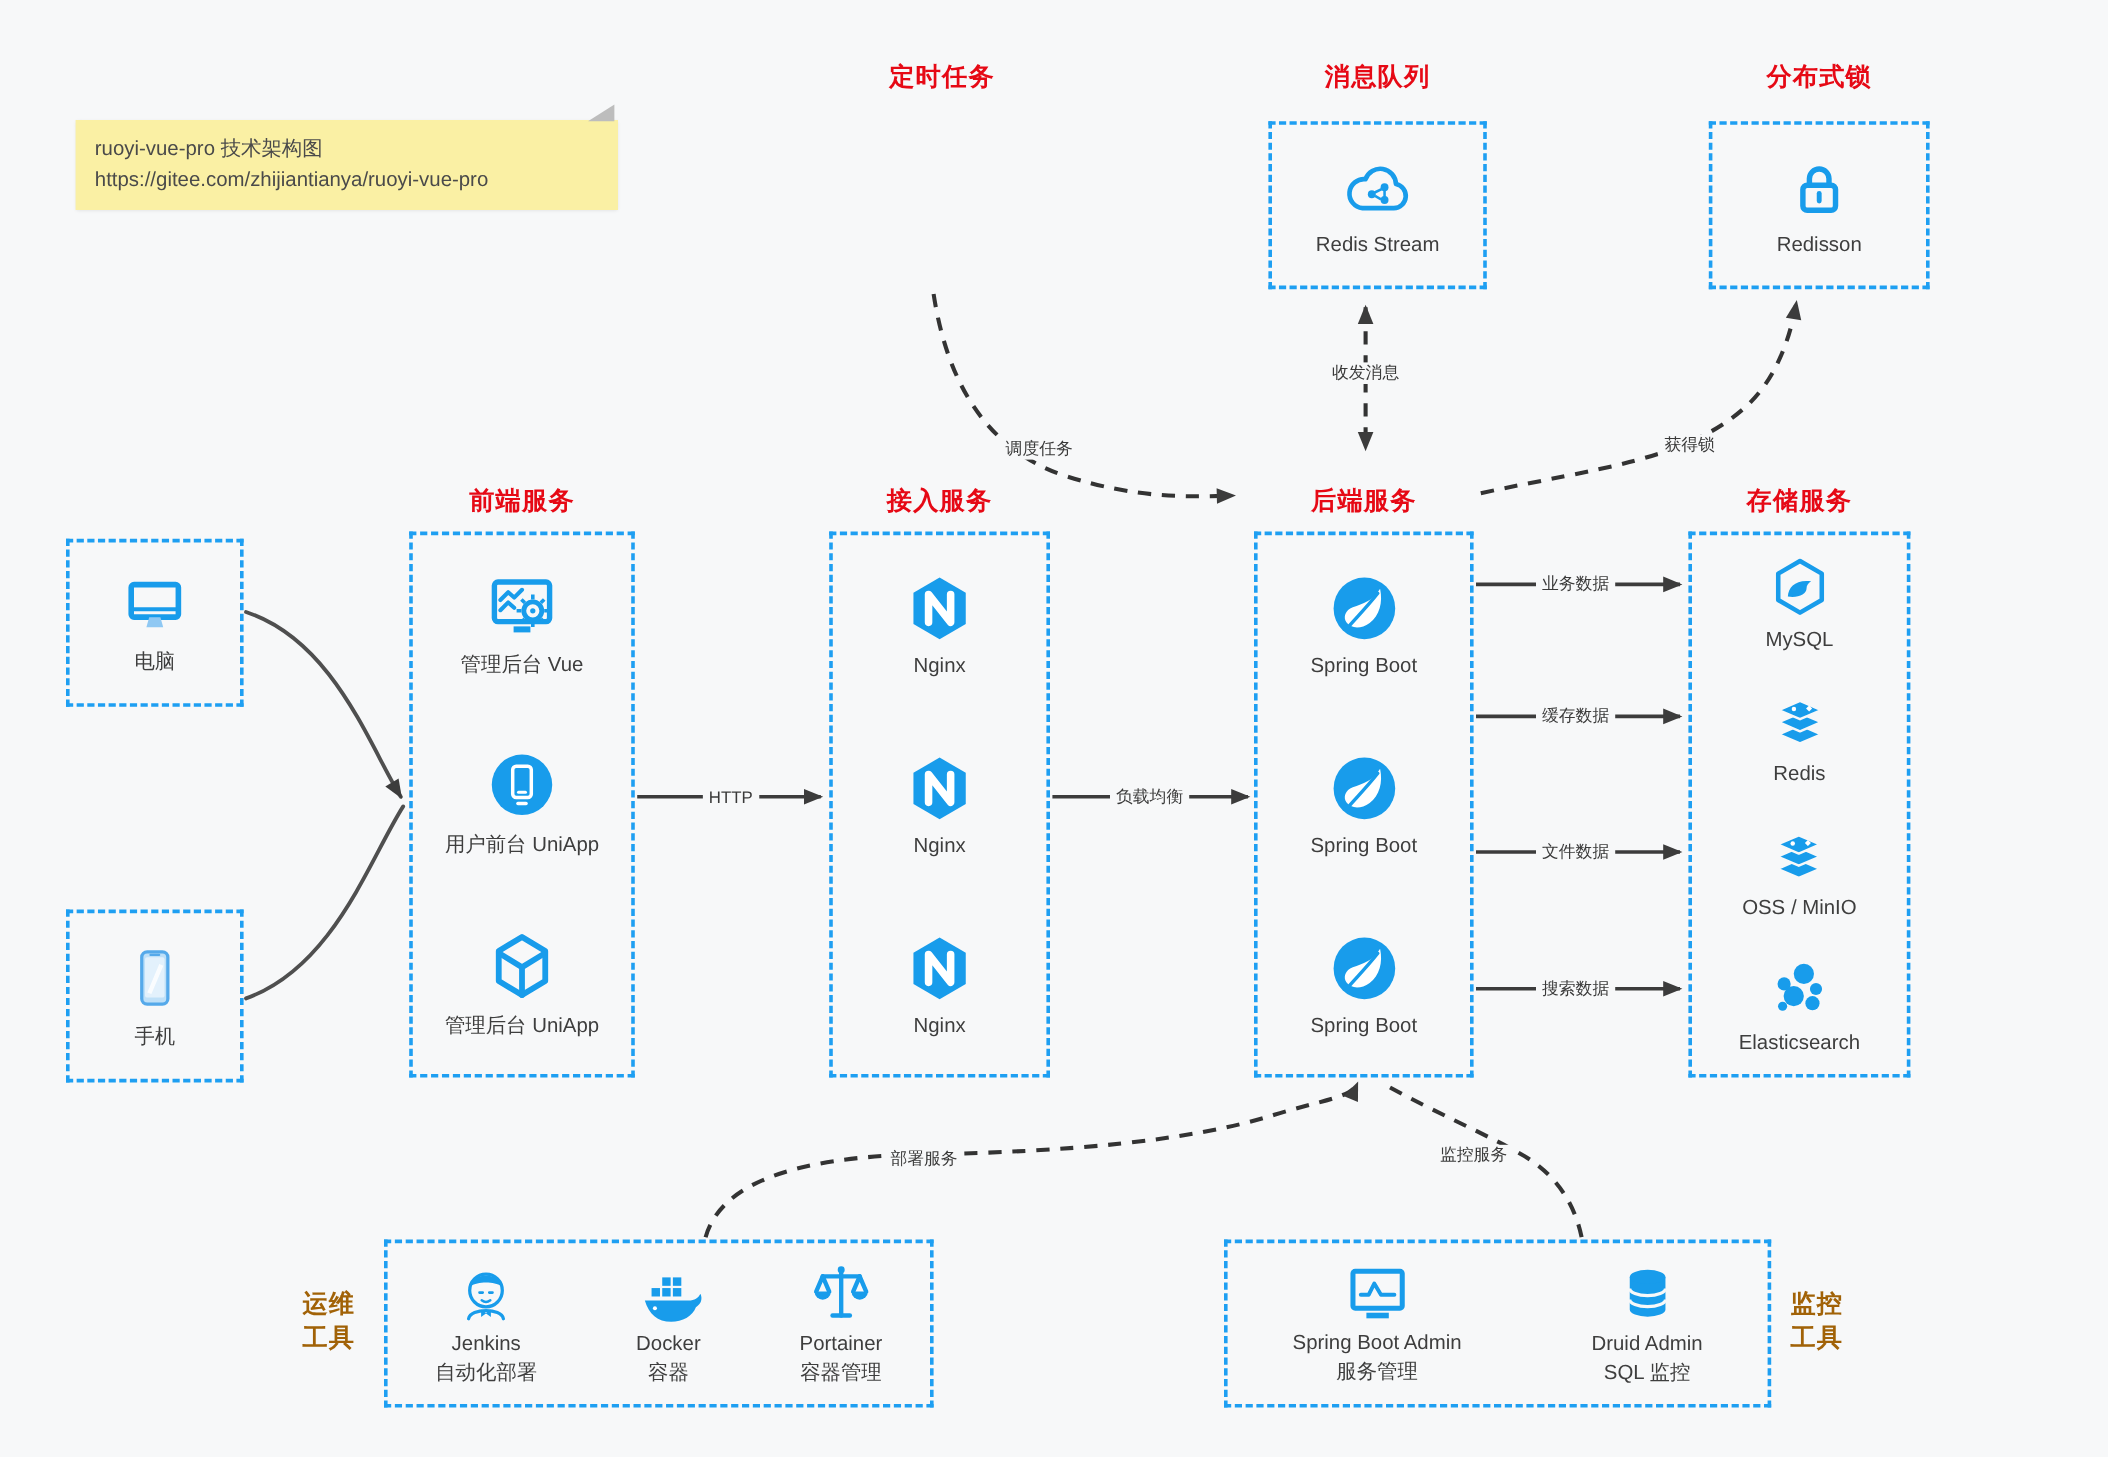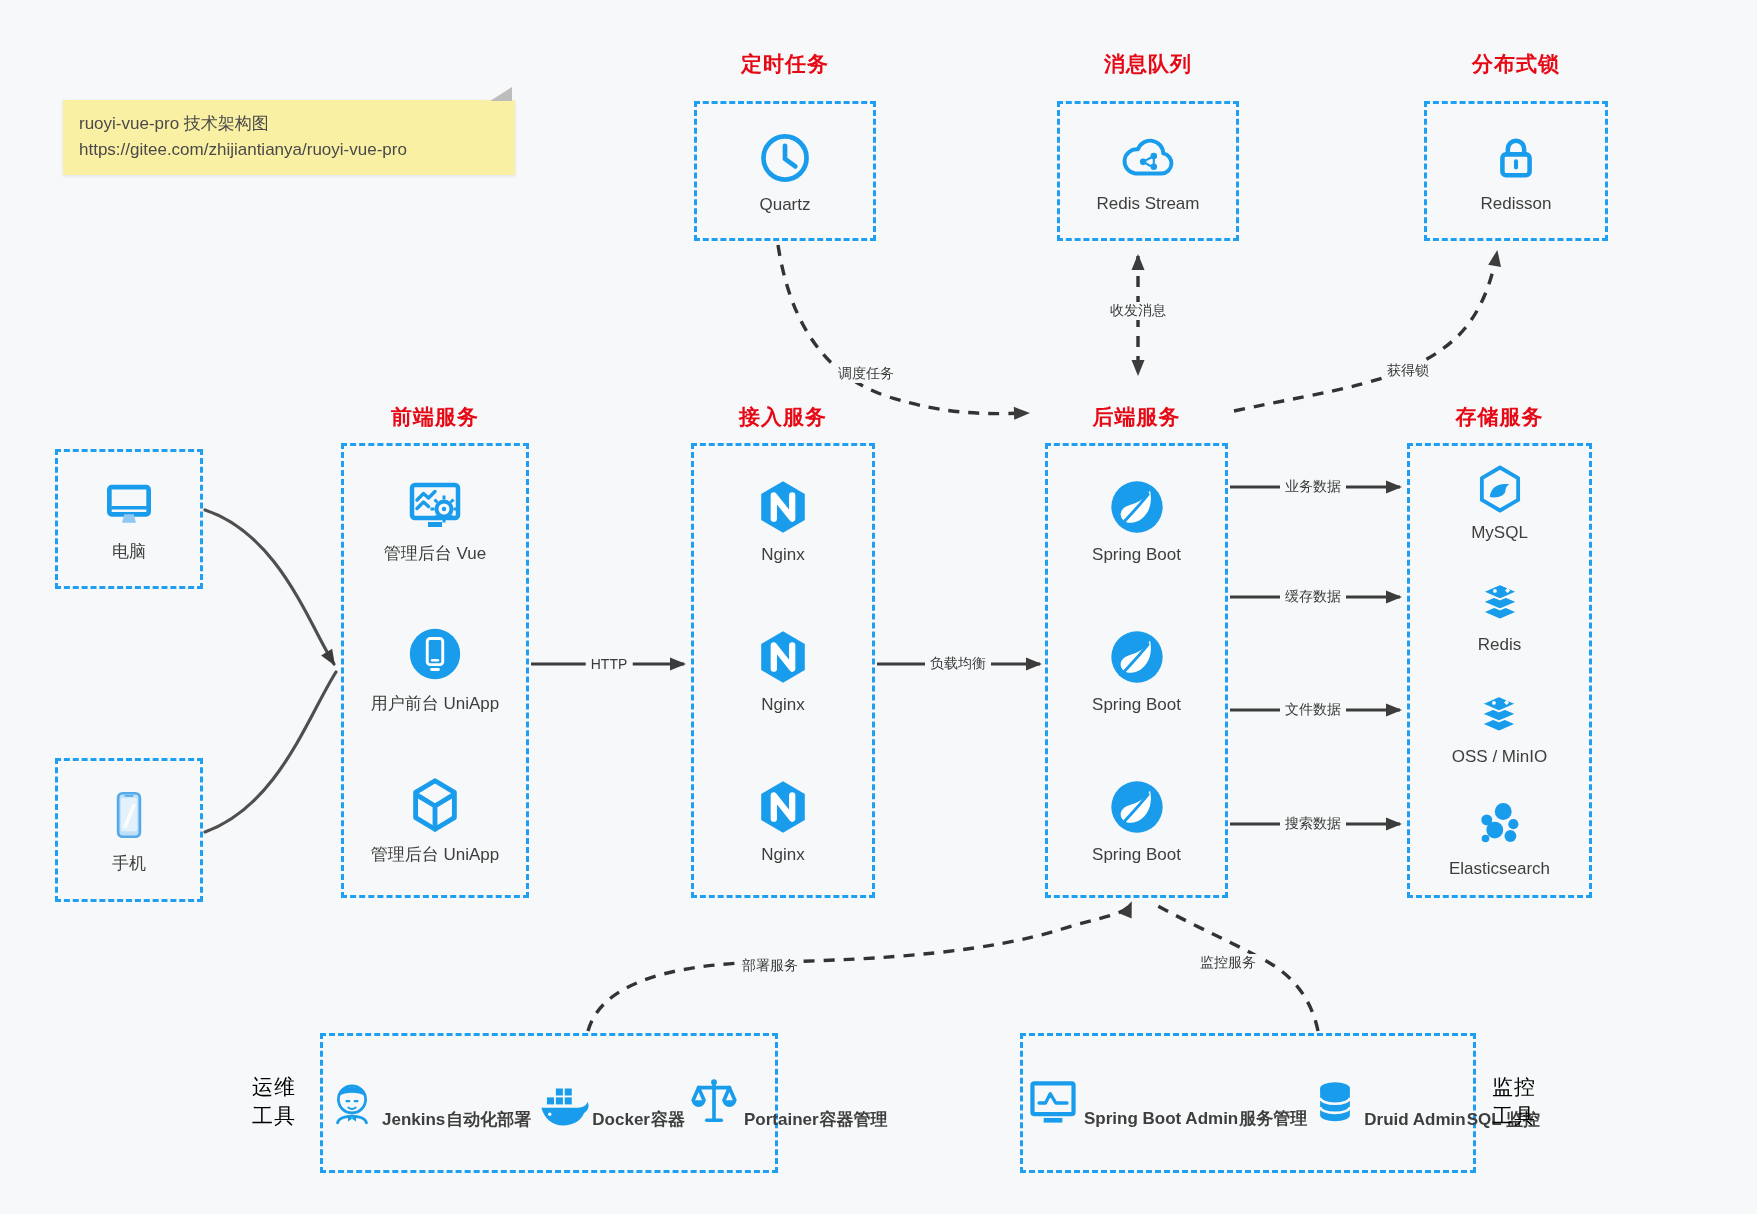--- a/index.html
+++ b/index.html
@@ -5,24 +5,24 @@
   html,body{margin:0;padding:0;background:#f7f8f9;}
   .canvas{position:relative;width:1757px;height:1214px;background:#f7f8f9;
           font-family:"Liberation Sans","DejaVu Sans",sans-serif;overflow:hidden;}
   .overlay{position:absolute;left:0;top:0;pointer-events:none;}
   .dash-box{position:absolute;border:3px dashed #1e9ff2;box-sizing:border-box;background:transparent;}
   .vstack{display:flex;flex-direction:column;align-items:center;justify-content:space-around;}
   .hrow{display:flex;align-items:center;justify-content:space-around;height:100%;}
   .node{display:flex;flex-direction:column;align-items:center;gap:7px;}
   .node-label{font-size:17px;color:#3e3e3e;white-space:nowrap;}
   .sec-title{position:absolute;color:#e60915;font-weight:bold;font-size:21px;text-align:center;letter-spacing:1px;}
-  .side-title{position:absolute;color:#000000;font-weight:normal;font-size:21px;line-height:1.4;letter-spacing:1px;}
+  .side-title{position:absolute;color:#a16207;font-weight:bold;font-size:21px;line-height:1.4;letter-spacing:1px;}
   .edge-label{position:absolute;transform:translate(-50%,-50%);background:#f7f8f9;padding:0 5px;
               font-size:14px;color:#3a3a3a;white-space:nowrap;}
-  .tool-node{display:flex;flex-direction:row;align-items:flex-end;gap:1px;font-weight:bold;}
+  .tool-node{display:flex;flex-direction:column;align-items:center;gap:1px;}
   .tool-name,.tool-desc{font-size:17px;color:#3e3e3e;line-height:1.35;white-space:nowrap;}
   .note{position:absolute;left:63px;top:100px;width:452px;background:#faf0a4;padding:11px 16px;box-sizing:border-box;
         box-shadow:0 1px 3px rgba(0,0,0,.10);}
   .note-line{font-size:17px;color:#4a4a4a;line-height:1.55;white-space:nowrap;}
   .note-fold{position:absolute;top:-13px;right:3px;width:0;height:0;
              border-bottom:14px solid #bdbdbd;border-left:22px solid transparent;}
   .icon{flex:0 0 auto;}
 </style>
 </head>
 <body>
@@ -56,29 +56,20 @@
   <div class="note">
     <div class="note-fold"></div>
     <div class="note-line">ruoyi-vue-pro 技术架构图</div>
     <div class="note-line">https://gitee.com/zhijiantianya/ruoyi-vue-pro</div>
   </div>
 
   <div class="sec-title" style="left:694px;top:50px;width:182px;">定时任务</div>
   <div class="sec-title" style="left:1057px;top:50px;width:182px;">消息队列</div>
   <div class="sec-title" style="left:1424px;top:50px;width:184px;">分布式锁</div>
 
-  <div class="dash-box vstack" style="left:694px;top:101px;width:182px;height:140px;">
-    <div class="node">
-      <svg class="icon" width="60" height="60" viewBox="0 0 64 64">
-        <circle cx="32" cy="32" r="23" fill="none" stroke="#189ceb" stroke-width="5"></circle>
-        <path d="M32 19 L32 33 L43 41" fill="none" stroke="#189ceb" stroke-width="5" stroke-linecap="round" stroke-linejoin="round"></path>
-      </svg>
-      <span class="node-label">Quartz</span>
-    </div>
-  </div>
 
   <div class="dash-box vstack" style="left:1057px;top:101px;width:182px;height:140px;">
     <div class="node">
       <svg class="icon" width="62" height="58" viewBox="0 0 64 60">
         <path d="M19 46 h27 a10.5 10.5 0 0 0 1.8-20.8 A13.5 13.5 0 0 0 21.6 21 A10 10 0 0 0 19 46 Z" fill="none" stroke="#189ceb" stroke-width="4" stroke-linejoin="round"></path>
         <g stroke="#189ceb" stroke-width="2.2">
           <path d="M29.5 32.5 L35.5 29.5"></path>
             <path d="M29.8 35.5 L35 38.5"></path>
             <path d="M38 30.8 L38 36.4"></path>
         </g>

